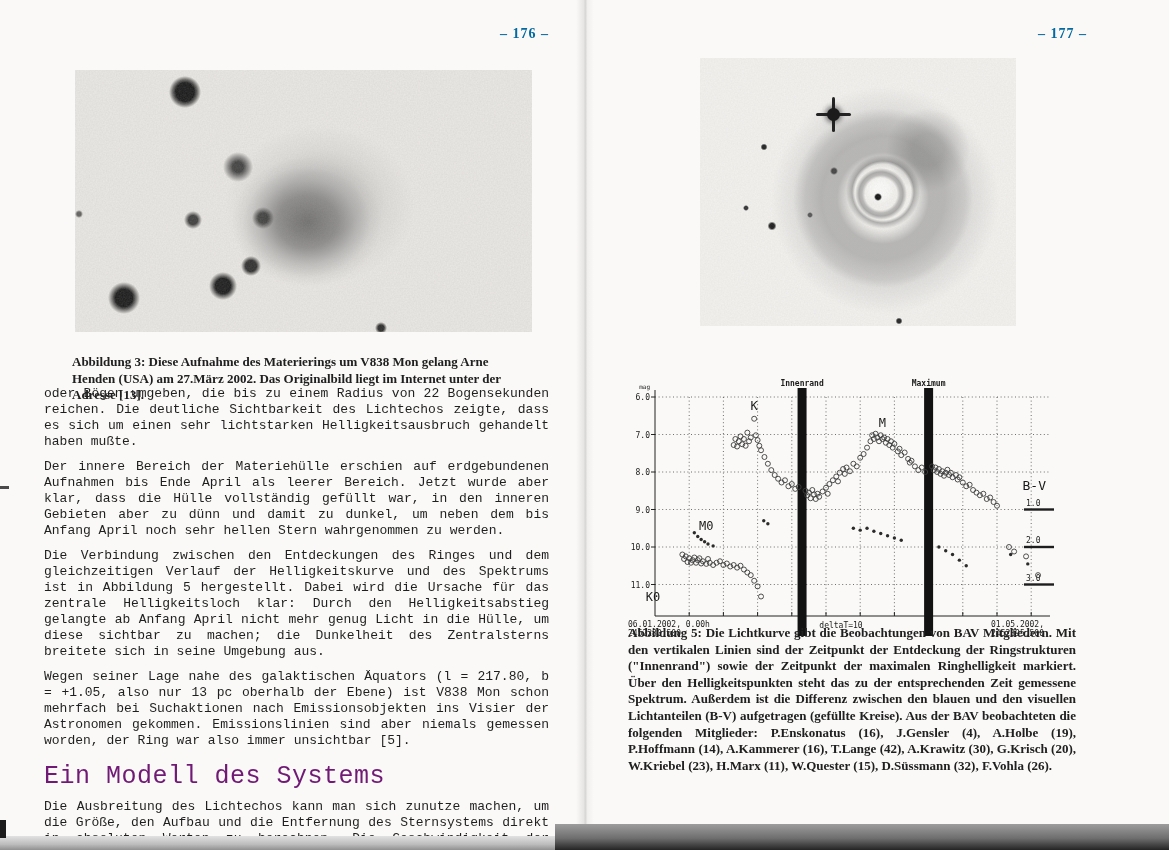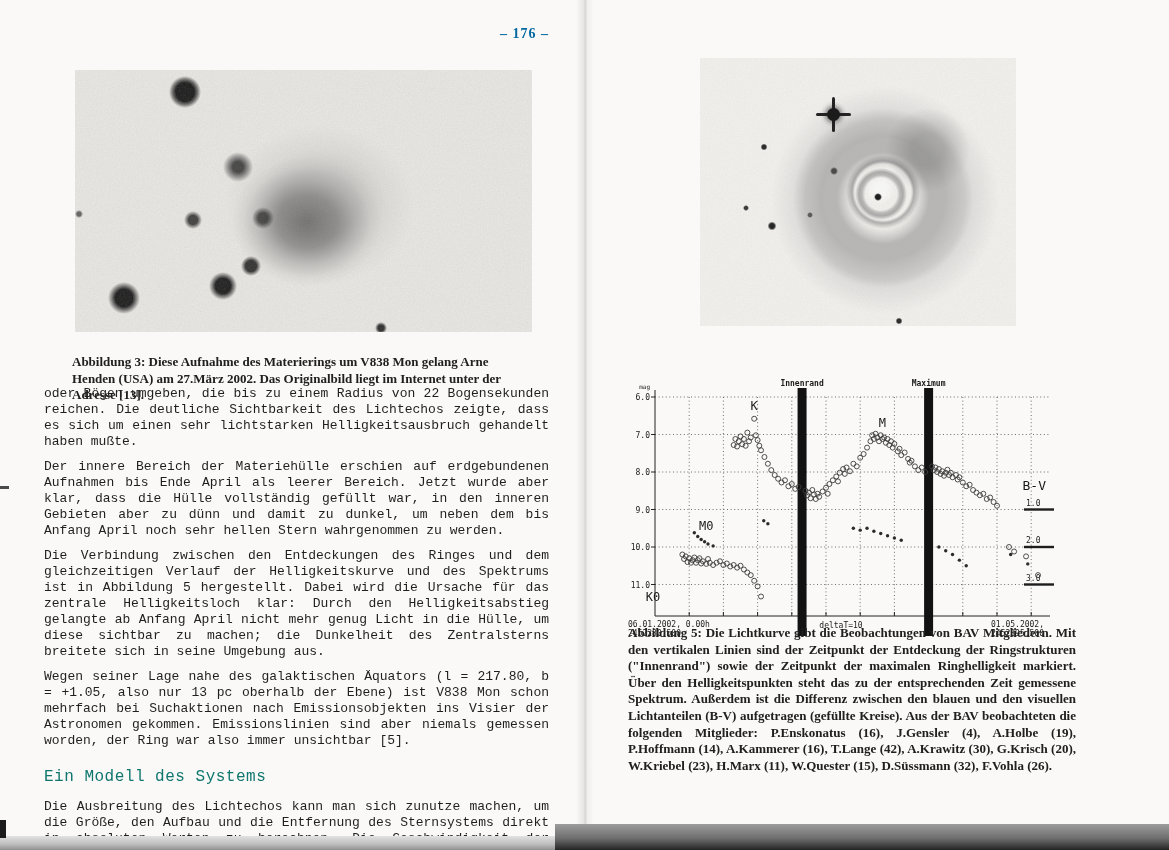--- a/index.html
+++ b/index.html
@@ -44,21 +44,21 @@
   .cross-h{position:absolute;left:816px;top:113px;width:35px;height:3px;background:#242424;border-radius:2px;}
   .cross-v{position:absolute;left:832px;top:97px;width:3px;height:35px;background:#242424;border-radius:2px;}
   .cross-core{position:absolute;left:827px;top:108px;width:13px;height:13px;border-radius:50%;background:#1b1b1b;box-shadow:0 0 5px 2px rgba(30,30,30,.55);}
   
   .caption{position:absolute;font-size:13px;line-height:16.6px;color:#202020;font-weight:bold;}
   .cap3{left:72px;top:341px;width:452px;}
   .cap4{left:628px;top:341px;width:443px;}
   .cap5{left:628px;top:612px;width:448px;text-align:justify;}
   .bodytext{position:absolute;left:44px;top:386px;width:505px;font-size:13px;line-height:16px;font-family:Liberation Mono, monospace;}
   .bodytext p{margin:0 0 9px 0;text-align:justify;}
-  .bodytext h1{font-size:16px;font-weight:normal;letter-spacing:.5px;margin:20px 0 14px 0;color:#0f766e;}
+  .bodytext h1{font-size:25px;font-weight:normal;letter-spacing:.5px;margin:20px 0 14px 0;color:#701a75;}
   
   .lc-wrap{position:absolute;left:626px;top:378px;width:436px;height:270px;}
   .lc-wrap svg{display:block;}
   .dot{stroke:#4a4a4a;stroke-width:.8;stroke-dasharray:1 2.6;fill:none;}
   .solid{stroke:#222;stroke-width:1;fill:none;}
   .thick{stroke:#1d1d1d;stroke-width:2.4;}
   .oc{fill:none;stroke:#3c3c3c;stroke-width:.9;}
   .fc{fill:#2b2b2b;stroke:none;}
   .lc-wrap text{font-family:"DejaVu Sans Mono","Liberation Mono",monospace;fill:#1b1b1b;}
   .tick{font-size:8px;}
@@ -97,20 +97,21 @@
 
   <div class="bodytext">
     <p>oder Bögen umgeben, die bis zu einem Radius von 22 Bogensekunden reichen. Die deutliche Sichtbarkeit des Lichtechos zeigte, dass es sich um einen sehr lichtstarken Helligkeitsausbruch gehandelt haben mußte.</p>
     <p>Der innere Bereich der Materiehülle erschien auf erdgebundenen Aufnahmen bis Ende April als leerer Bereich. Jetzt wurde aber klar, dass die Hülle vollständig gefüllt war, in den inneren Gebieten aber zu dünn und damit zu dunkel, um neben dem bis Anfang April noch sehr hellen Stern wahrgenommen zu werden.</p>
     <p>Die Verbindung zwischen den Entdeckungen des Ringes und dem gleichzeitigen Verlauf der Helligkeitskurve und des Spektrums ist in Abbildung 5 hergestellt. Dabei wird die Ursache für das zentrale Helligkeitsloch klar: Durch den Helligkeitsabstieg gelangte ab Anfang April nicht mehr genug Licht in die Hülle, um diese sichtbar zu machen; die Dunkelheit des Zentralsterns breitete sich in seine Umgebung aus.</p>
     <p>Wegen seiner Lage nahe des galaktischen Äquators (l = 217.80, b = +1.05, also nur 13 pc oberhalb der Ebene) ist V838 Mon schon mehrfach bei Suchaktionen nach Emissionsobjekten ins Visier der Astronomen gekommen. Emissionslinien sind aber niemals gemessen worden, der Ring war also immer unsichtbar [5].</p>
     <h1>Ein Modell des Systems</h1>
     <p>Die Ausbreitung des Lichtechos kann man sich zunutze machen, um die Größe, den Aufbau und die Entfernung des Sternsystems direkt in absoluten Werten zu berechnen. Die Geschwindigkeit der Ausbreitung betrug 0.78" pro Tag im Durchmesser.</p>
   </div>
 
+  <div class="pagenum pn-right">– 177 –</div>
 
   <div class="photo4">
     <svg class="noise" width="316" height="268">
       <filter id="g2">
           <feTurbulence type="fractalNoise" baseFrequency="0.7" numOctaves="2" stitchTiles="stitch"></feTurbulence>
         <feColorMatrix type="matrix" values="0 0 0 0 0.45  0 0 0 0 0.44  0 0 0 0 0.43  0 0 0 0.5 0"></feColorMatrix>
         </filter>
       <rect width="316" height="268" filter="url(#g2)" opacity="0.33"></rect>
     </svg>
   </div>

